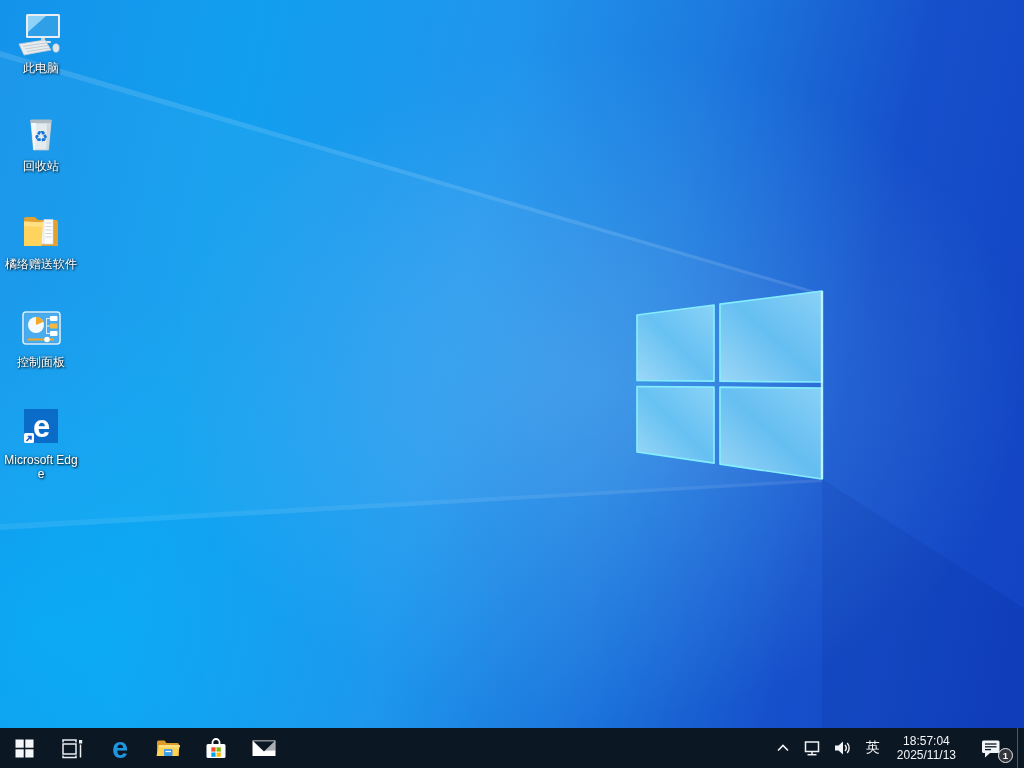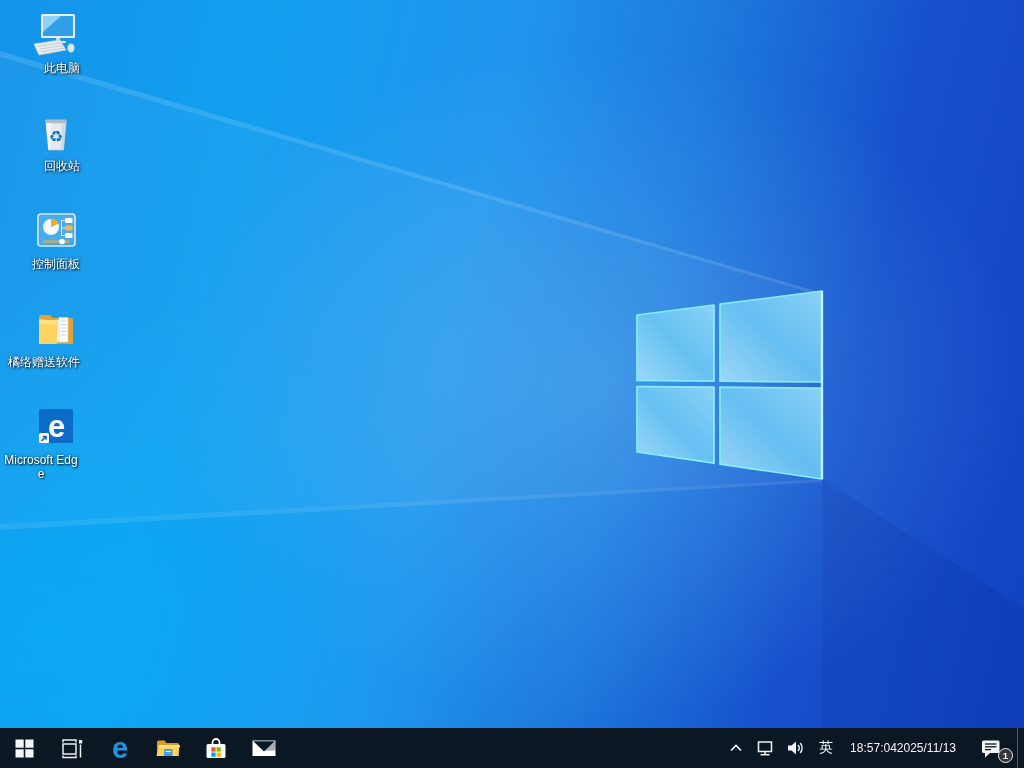--- a/index.html
+++ b/index.html
@@ -13,39 +13,39 @@
     background:
       radial-gradient(620px 480px at 58% 50%, rgba(120,205,252,0.32), rgba(120,205,252,0) 70%),
       radial-gradient(760px 560px at 4% 82%, rgba(0,190,255,0.38), rgba(0,190,255,0) 62%),
       linear-gradient(103deg, #1493ea 0%, #129fef 22%, #2094ec 44%, #1d7ade 60%, #1650cb 78%, #1241c1 100%);
   }
   .overlay{position:absolute;inset:0;pointer-events:none;}
   
   .icon-col{position:absolute;left:2px;top:4px;width:78px;display:flex;flex-direction:column;}
   .dicon{
     width:78px;height:98px;box-sizing:border-box;
-    display:flex;flex-direction:column;align-items:flex-end;padding-top:6px;
+    display:flex;flex-direction:column;align-items:center;padding-top:6px;
     cursor:default;
   }
   .dicon svg{width:48px;height:48px;flex:0 0 auto;}
   .dlabel{
     margin-top:3px;font-size:12px;line-height:14px;color:#fff;text-align:center;
     text-shadow:1px 1px 2px rgba(0,0,0,.85), 0 0 3px rgba(0,0,0,.55);
     word-break:break-all;
   }
   
   .taskbar{
     position:absolute;left:0;bottom:0;width:1024px;height:40px;
     background:#0c1724;display:flex;align-items:stretch;z-index:5;
   }
   .tb-btn{width:48px;display:flex;align-items:center;justify-content:center;}
   .tray{margin-left:auto;display:flex;align-items:center;height:100%;}
   .tray-item{display:flex;align-items:center;justify-content:center;height:100%;padding:0 6px;color:#f2f5f7;}
   .lang{font-size:14px;padding:0 8px;}
-  .clock{flex-direction:row;line-height:14px;font-size:12px;text-align:left;padding:0 9px;}
+  .clock{flex-direction:column;line-height:14px;font-size:12px;text-align:left;padding:0 9px;}
   .action-center{position:relative;width:40px;}
   .badge{
     position:absolute;right:4px;bottom:5px;width:15px;height:15px;border-radius:50%;
     background:#33373c;border:1.5px solid #e9ecef;box-sizing:border-box;
     color:#fff;font-size:9.5px;font-weight:bold;display:flex;align-items:center;justify-content:center;
   }
   .show-desktop{width:7px;height:100%;border-left:1px solid rgba(255,255,255,.28);box-sizing:border-box;}
 </style>
 </head>
 <body>
@@ -100,20 +100,38 @@
 
     <div class="dicon">
       <svg viewBox="0 0 48 48">
         <rect x="13" y="11.5" width="22" height="3.5" rx="1.6" fill="#aebbc3"></rect>
         <polygon points="14,15 34,15 31.5,42 16.5,42" fill="#e4ebef" stroke="#b5c1c8" stroke-width="0.8"></polygon>
         <polygon points="14,15 19,15 18,42 16.5,42" fill="#f4f8fa"></polygon>
         <polygon points="30,15 34,15 31.5,42 29,42" fill="#cfdae0"></polygon>
         <text x="24" y="33.5" font-size="16" text-anchor="middle" fill="#1573d6" font-family="'DejaVu Sans', sans-serif">♻</text>
       </svg>
       <div class="dlabel">回收站</div>
+    </div>
+
+    <div class="dicon">
+      <svg viewBox="0 0 48 48">
+        <path d="M7,13 q0,-2 2,-2 h9 l3,3 h18 q2,0 2,2 v24 h-34 z" fill="#e2a233"></path>
+        <rect x="24" y="16" width="9" height="22" fill="#f2f5f7" stroke="#cfd6da" stroke-width="0.6"></rect>
+        <rect x="27" y="13.5" width="9" height="24.5" fill="#fdfdfd" stroke="#cfd6da" stroke-width="0.6"></rect>
+        <g stroke="#c3ccd2" stroke-width="0.8">
+          <line x1="28.5" y1="17" x2="34.5" y2="17"></line>
+          <line x1="28.5" y1="20.5" x2="34.5" y2="20.5"></line>
+          <line x1="28.5" y1="24" x2="34.5" y2="24"></line>
+          <line x1="28.5" y1="27.5" x2="34.5" y2="27.5"></line>
+          <line x1="28.5" y1="31" x2="34.5" y2="31"></line>
+        </g>
+        <polygon points="7,15.5 26,16.5 24.5,40 7,40" fill="#ffd45e"></polygon>
+        <polygon points="7,15.5 26,16.5 25.7,21 7,20" fill="#ffe083"></polygon>
+      </svg>
+      <div class="dlabel">橘络赠送软件</div>
     </div>
 
     <div class="dicon">
       <svg viewBox="0 0 48 48">
         <rect x="6" y="8" width="37" height="32" rx="3" fill="#3ea3ea" stroke="#d9ecfa" stroke-width="1.6"></rect>
         <rect x="7.5" y="9.5" width="34" height="29" rx="2" fill="#52b2f0" opacity="0.6"></rect>
         <circle cx="19" cy="21" r="8" fill="#f4f9fd"></circle>
         <path d="M19,21 L19,13 A8,8 0 0 1 26.3,17.8 Z" fill="#f5a623"></path>
         <line x1="29.5" y1="14" x2="29.5" y2="30" stroke="#d7ecfa" stroke-width="1"></line>
         <line x1="29.5" y1="14.5" x2="33" y2="14.5" stroke="#d7ecfa" stroke-width="1"></line>
@@ -123,38 +141,20 @@
         <rect x="33" y="19.5" width="7.5" height="5" rx="1" fill="#f5b73d"></rect>
         <rect x="33" y="27" width="7.5" height="5" rx="1" fill="#fdfefe"></rect>
         <line x1="11" y1="35.5" x2="37" y2="35.5" stroke="#f5a623" stroke-width="2"></line>
         <circle cx="30" cy="35.5" r="2.8" fill="#ffffff"></circle>
       </svg>
       <div class="dlabel">控制面板</div>
     </div>
 
     <div class="dicon">
       <svg viewBox="0 0 48 48">
-        <path d="M7,13 q0,-2 2,-2 h9 l3,3 h18 q2,0 2,2 v24 h-34 z" fill="#e2a233"></path>
-        <rect x="24" y="16" width="9" height="22" fill="#f2f5f7" stroke="#cfd6da" stroke-width="0.6"></rect>
-        <rect x="27" y="13.5" width="9" height="24.5" fill="#fdfdfd" stroke="#cfd6da" stroke-width="0.6"></rect>
-        <g stroke="#c3ccd2" stroke-width="0.8">
-          <line x1="28.5" y1="17" x2="34.5" y2="17"></line>
-          <line x1="28.5" y1="20.5" x2="34.5" y2="20.5"></line>
-          <line x1="28.5" y1="24" x2="34.5" y2="24"></line>
-          <line x1="28.5" y1="27.5" x2="34.5" y2="27.5"></line>
-          <line x1="28.5" y1="31" x2="34.5" y2="31"></line>
-        </g>
-        <polygon points="7,15.5 26,16.5 24.5,40 7,40" fill="#ffd45e"></polygon>
-        <polygon points="7,15.5 26,16.5 25.7,21 7,20" fill="#ffe083"></polygon>
-      </svg>
-      <div class="dlabel">橘络赠送软件</div>
-    </div>
-
-    <div class="dicon">
-      <svg viewBox="0 0 48 48">
         <rect x="7" y="7" width="34" height="34" fill="#0a6cc8"></rect>
         <text x="24.5" y="34.5" font-size="31" font-weight="bold" text-anchor="middle" fill="#ffffff" font-family="'Liberation Sans', sans-serif">e</text>
         <rect x="7" y="31" width="10" height="10" rx="1.5" fill="#ffffff"></rect>
         <path d="M9.5,39 l4.5,-4.5 M10.7,34.5 h3.3 v3.3" stroke="#1458c8" stroke-width="1.5" fill="none"></path>
       </svg>
       <div class="dlabel">Microsoft Edge</div>
     </div>
 
   </div>
 

